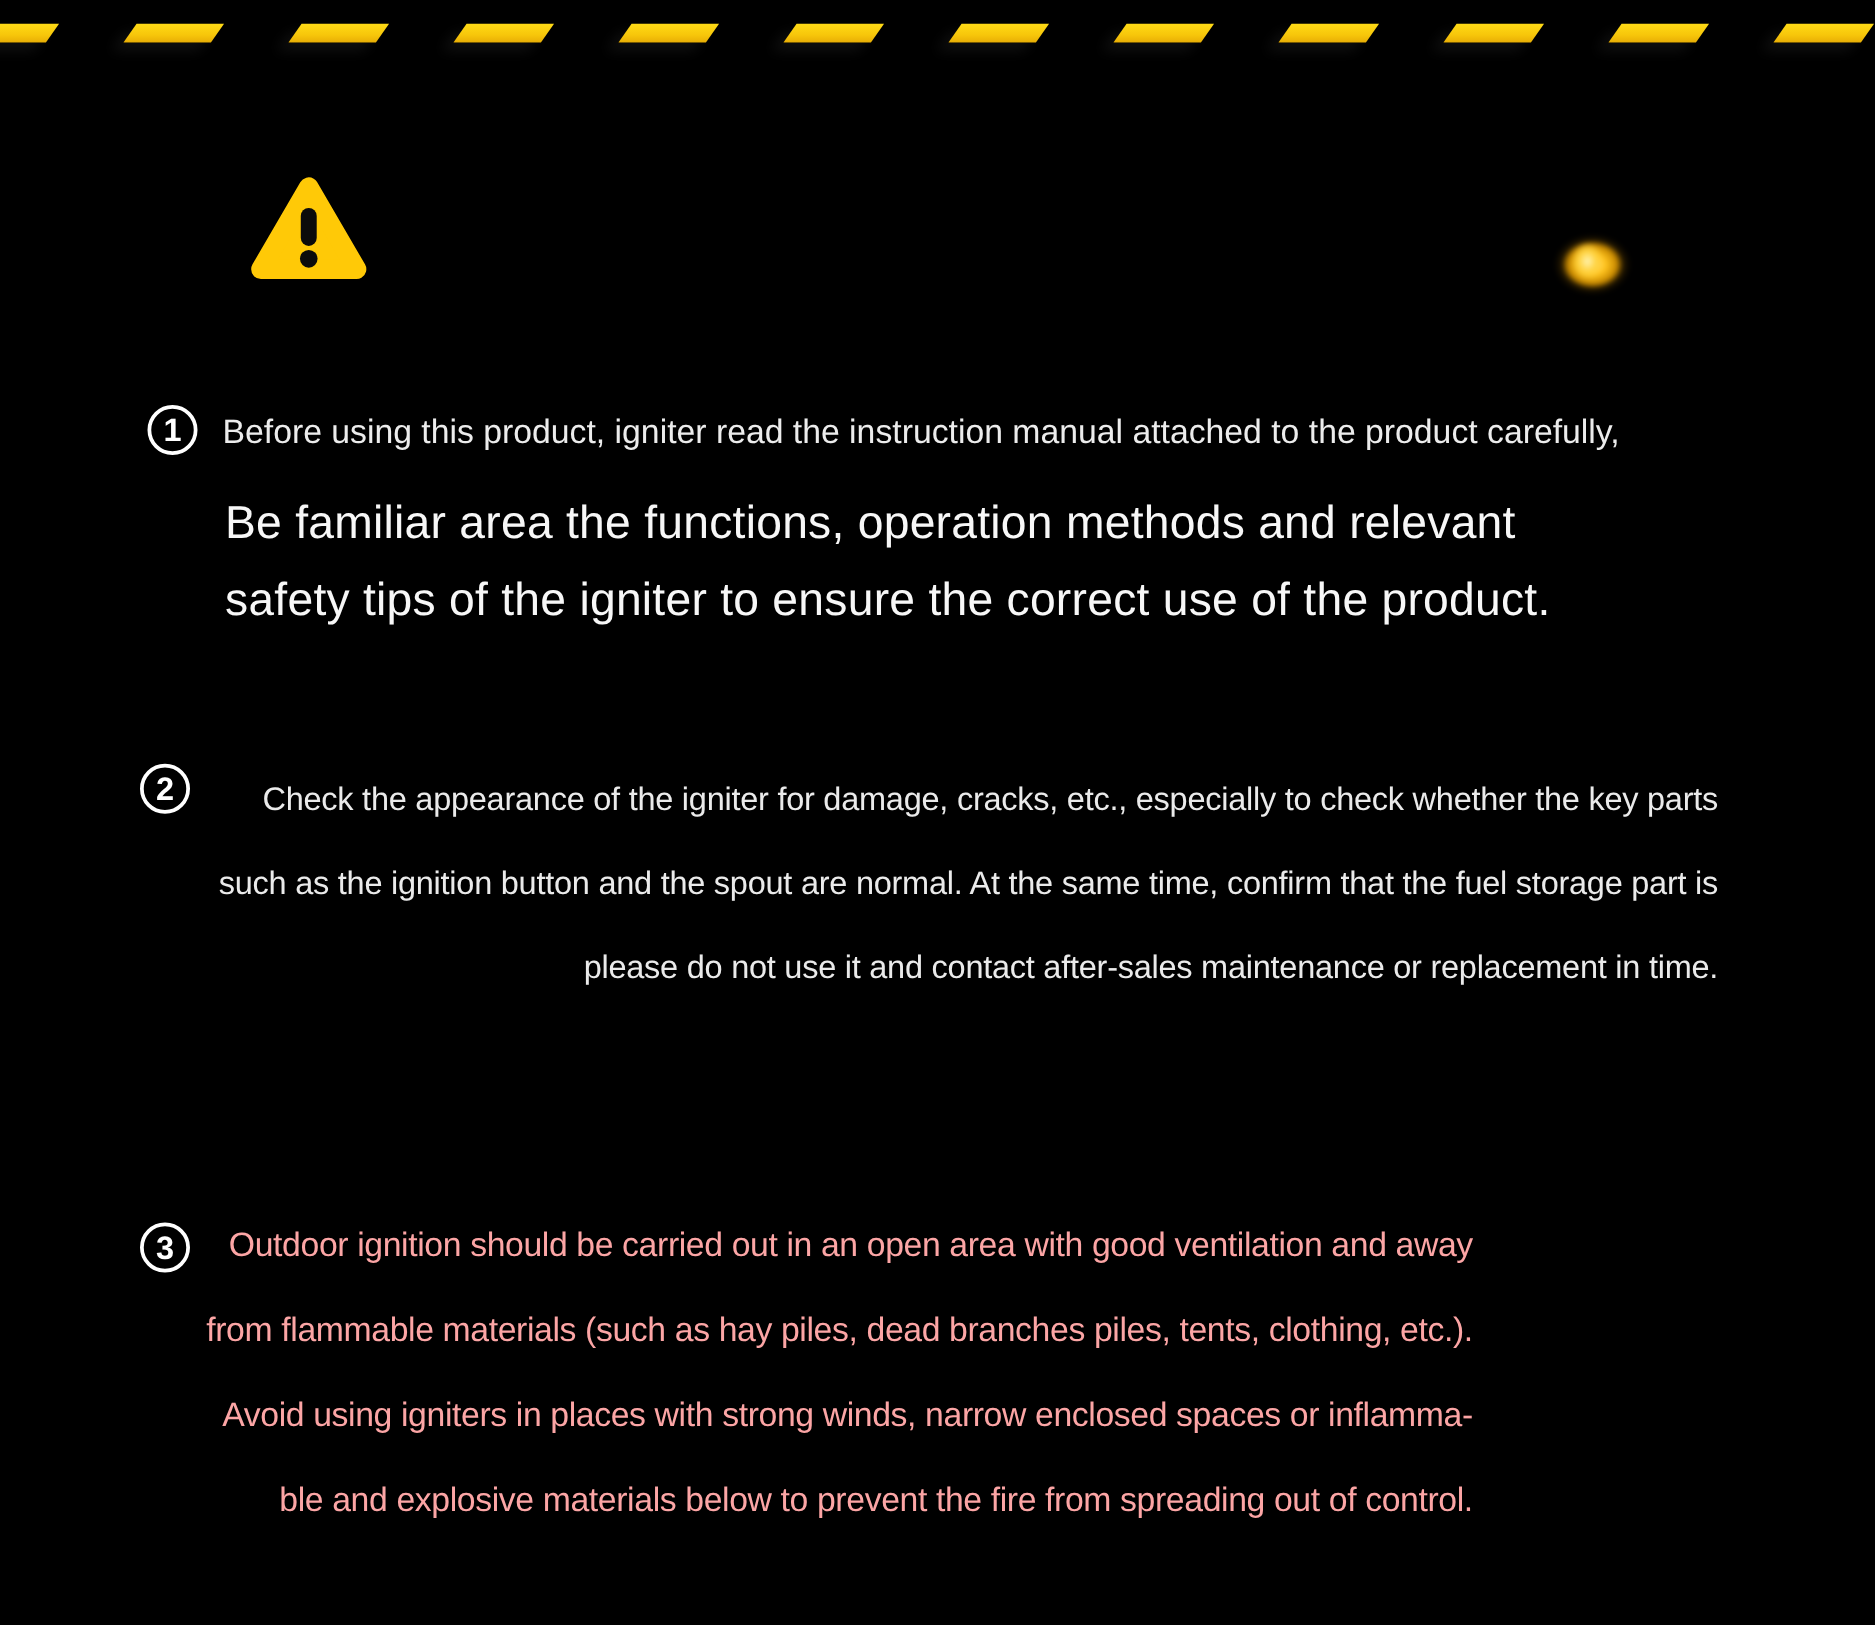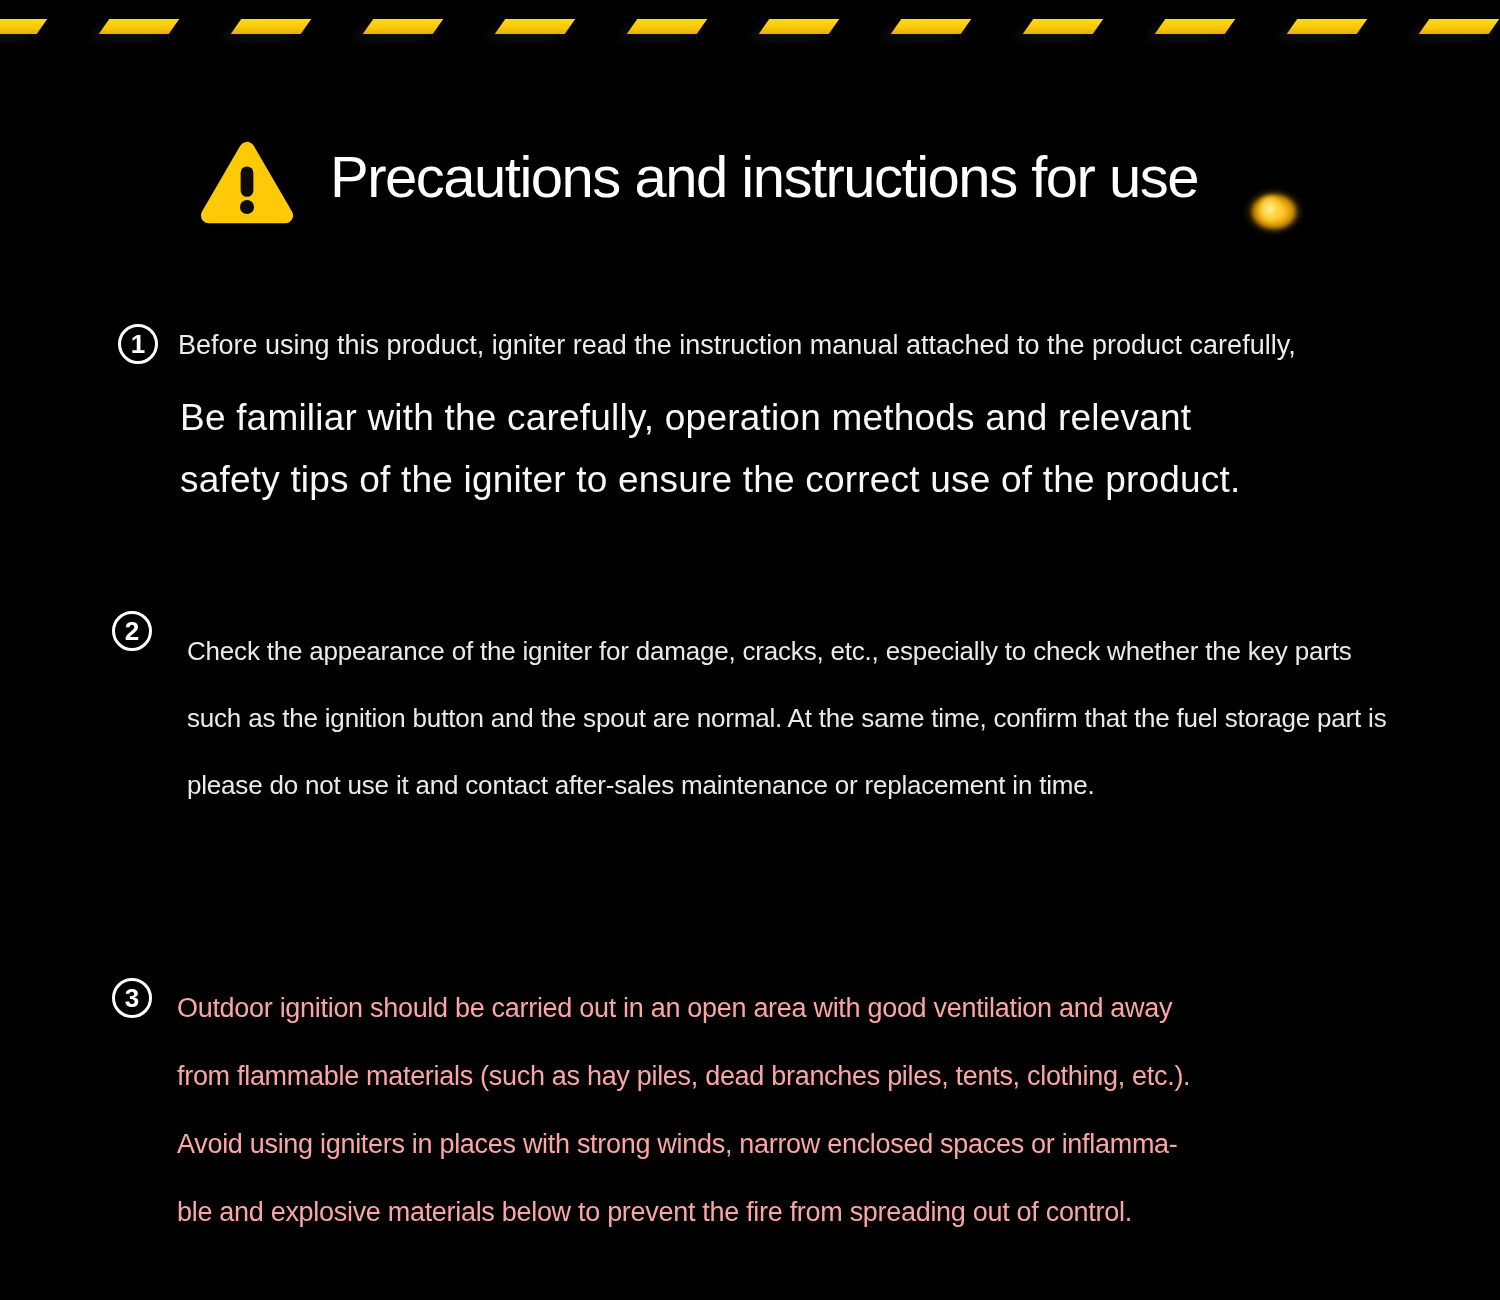--- a/index.html
+++ b/index.html
@@ -105,24 +105,25 @@
     position: absolute;
     left: 180px;
     top: 387px;
     margin: 0;
     font-size: 37px;
     line-height: 62px;
     color: #f7f7f7;
     letter-spacing: 0.2px;
   }
   .body-block {
-    margin: 12px;
+    margin: 0;
     position: absolute;
     color: #eaeaea;
     white-space: nowrap;
+    text-align: right;
   }
   #item2-lines {
     left: 175px;
     top: 606px;
     font-size: 26px;
     line-height: 67px;
     letter-spacing: -0.2px;
   }
   #item3-lines {
     left: 165px;
@@ -155,28 +156,27 @@
     </div>
 
   <svg class="header-icon" viewBox="0 0 100 100" aria-hidden="true">
     <path d="M50 14 L89 81 L11 81 Z" fill="#ffc907" stroke="#ffc907" stroke-width="16" stroke-linejoin="round"></path>
     <rect x="43.5" y="31" width="13" height="31" rx="6.5" fill="#0b0b0b"></rect>
     <circle cx="50" cy="72.5" r="7.2" fill="#0b0b0b"></circle>
   </svg>
 
   <div class="gold-glow"></div>
 
-  <h1 class="page-title">Precautions and instructions for use</h1>
 
   <div class="num-badge" id="badge-1">
     <span>1</span>
   </div>
   <p class="lead-line">Before using this product, igniter read the instruction manual attached to the product carefully,</p>
   <p class="emphasis-block">
-    <span class="line">Be familiar with the carefully, operation methods and relevant</span>
+    <span class="line">Be familiar area the functions, operation methods and relevant</span>
     <span class="line">safety tips of the igniter to ensure the correct use of the product.</span>
   </p>
 
   <div class="num-badge" id="badge-2">
     <span>2</span>
   </div>
   <p class="body-block" id="item2-lines">
     <span class="line">Check the appearance of the igniter for damage, cracks, etc., especially to check whether the key parts</span>
     <span class="line">such as the ignition button and the spout are normal. At the same time, confirm that the fuel storage part is</span>
     <span class="line">please do not use it and contact after-sales maintenance or replacement in time.</span>

